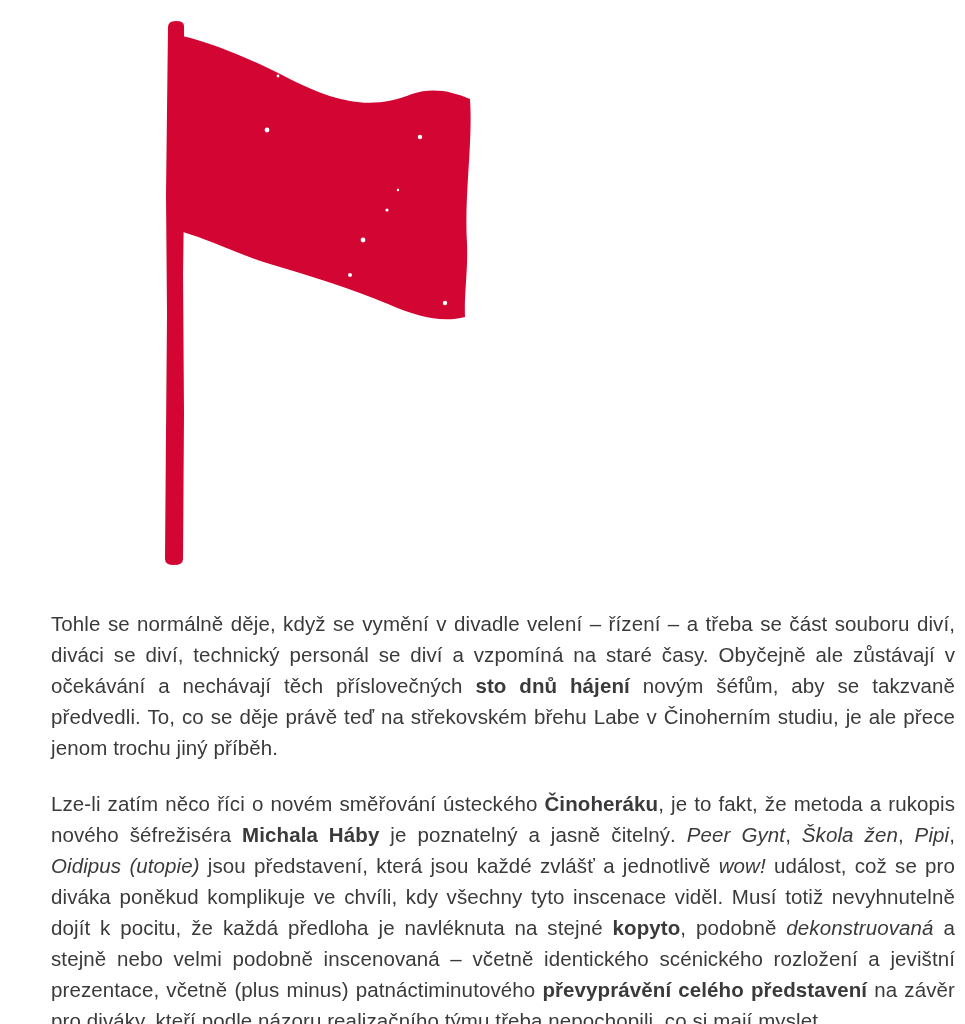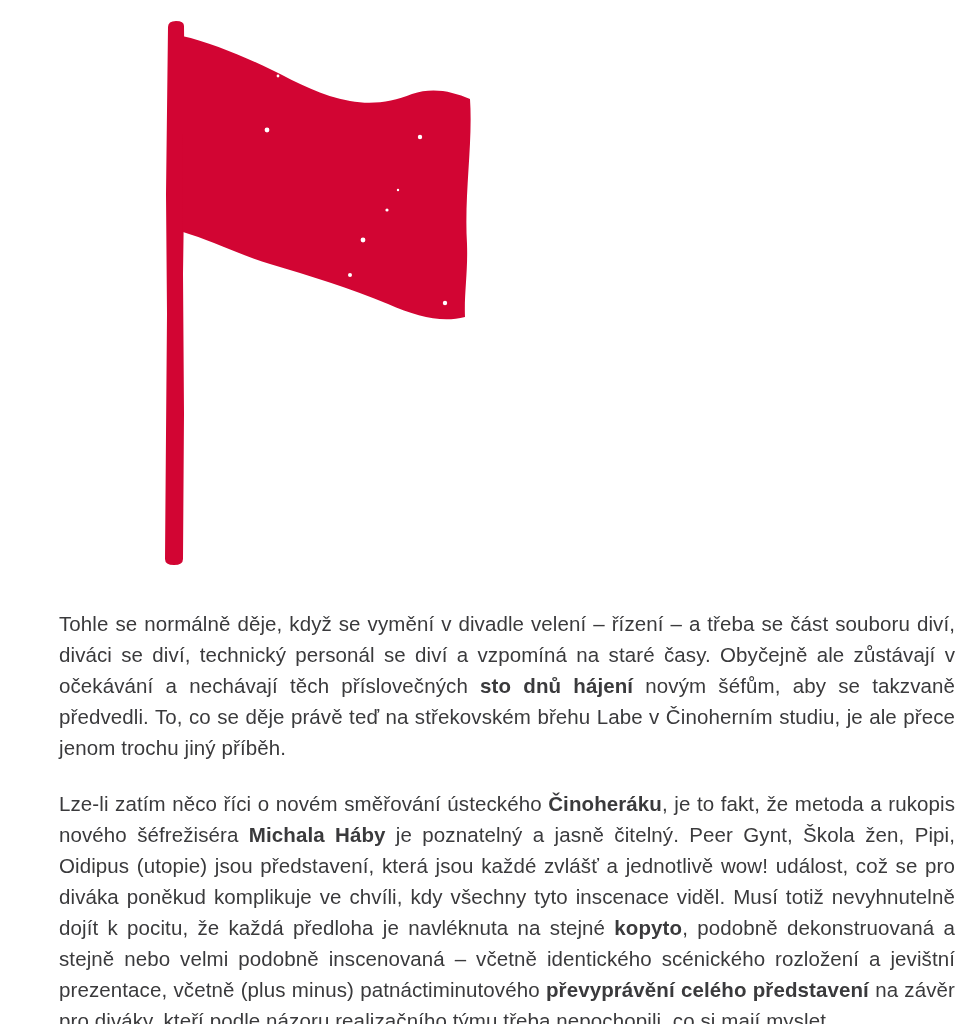--- a/index.html
+++ b/index.html
@@ -26,27 +26,27 @@
     position: absolute;
     left: 47px;
     top: 608px;
     width: 908px;
     color: #3a3a3c;
     font-size: 20.5px;
     line-height: 31px;
     letter-spacing: 0.1px;
   }
   .para {
-    margin: 0 0 25px 12px;
+    margin: 0 0 25px 4px;
     text-align: justify;
   }
   .para:last-child { margin-bottom: 0; }
   .seg-normal { font-weight: 400; font-style: normal; }
   .seg-bold   { font-weight: 700; font-style: normal; }
-  .seg-italic { font-weight: 400; }
+  .seg-italic { font-weight: 400; font-style: italic; }
 </style>
 </head>
 <body style="background: rgb(255, 255, 255);">
 
 <div class="flag-wrap">
   <svg viewBox="0 0 330 560" xmlns="http://www.w3.org/2000/svg">
 
     <path d="M 18 13
              Q 18 7 26 7
              Q 34 7 34 12

